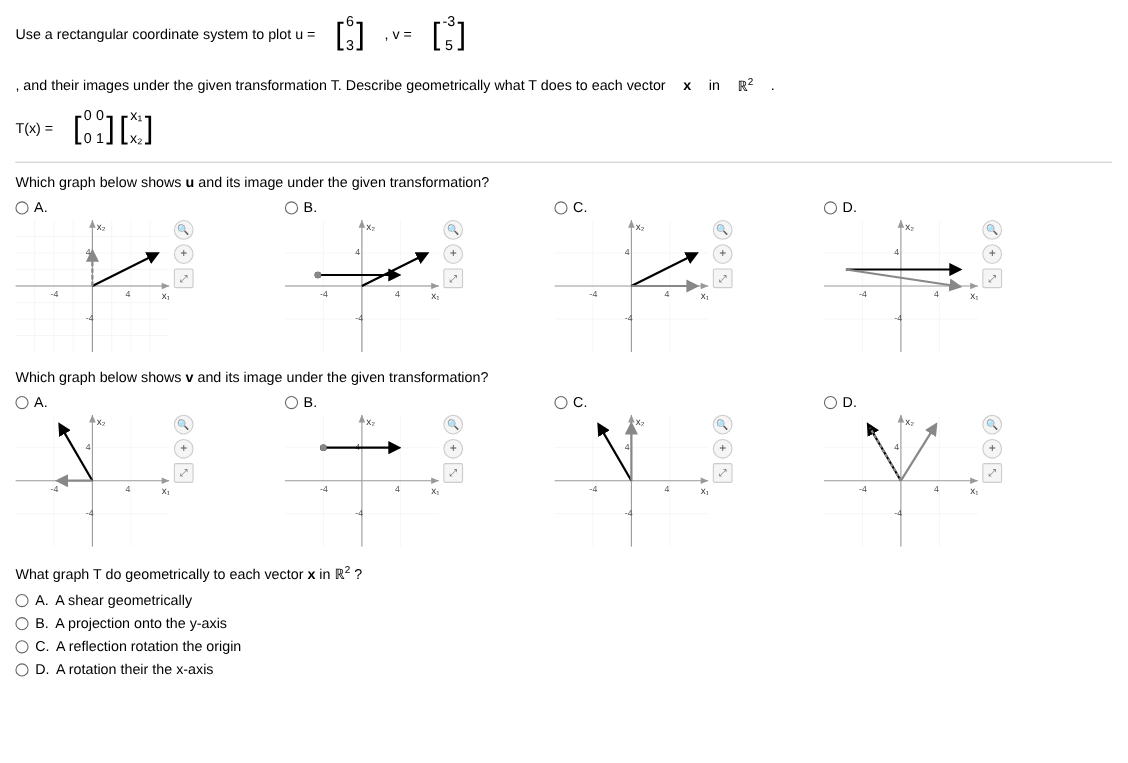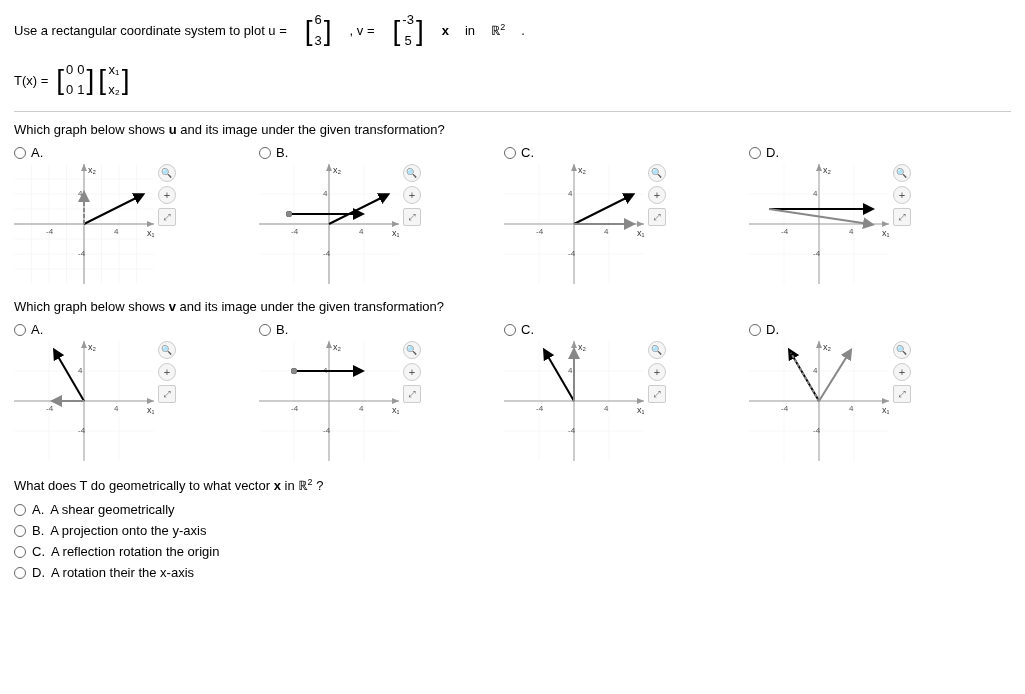--- a/index.html
+++ b/index.html
@@ -40,21 +40,21 @@
       font-size: 13px;
       line-height: 1.6;
     }
     .tx-matrix {
       display: flex;
       align-items: center;
       margin: 8px 0 10px 0;
     }
     .tx-label {
       font-size: 13px;
-      margin-right: 6px;
+      margin-right: 16px;
     }
     .section-question {
       font-size: 13px;
       margin: 10px 0 8px 0;
     }
     .options-row {
       display: flex;
       flex-direction: row;
       gap: 10px;
       margin-bottom: 12px;
@@ -162,20 +162,21 @@
   </span>
   <span>, v =</span>
   <span class="matrix-inline">
     <span class="matrix-bracket">[</span>
     <span class="matrix-col">
       <span>-3</span>
       <span>5</span>
     </span>
     <span class="matrix-bracket">]</span>
   </span>
+  <span>, and their images under the given transformation T. Describe geometrically what T does to each vector</span>
   <strong>x</strong>
   <span>in</span>
   <span>ℝ<sup>2</sup></span>
   <span>.</span>
 </div>
 
 <div class="tx-matrix">
   <span class="tx-label">T(x) =</span>
   <span class="matrix-inline">
     <span class="matrix-bracket">[</span>
@@ -573,21 +574,21 @@
         <div class="icon-btn">🔍</div>
         <div class="icon-btn" style="font-size:11px;">+</div>
         <div class="icon-btn-sq">⤢</div>
       </div>
     </div>
   </div>
 
 </div>
 
 <div class="section-question">
-  <span>What does T do geometrically to what vector</span>
+  <span>What graph T do geometrically to each vector</span>
   <strong>x</strong>
   <span>in</span>
   <span>ℝ<sup>2</sup></span>
   <span>?</span>
 </div>
 
 <div class="final-options">
   <div class="final-option-row">
     <div class="radio-circle"></div>
     <span>A.</span>

